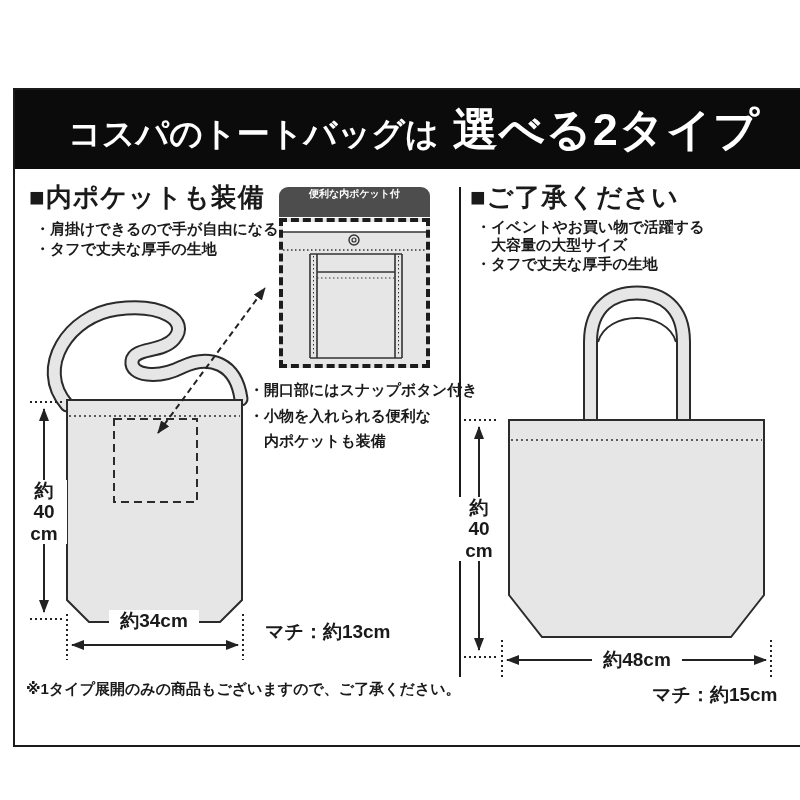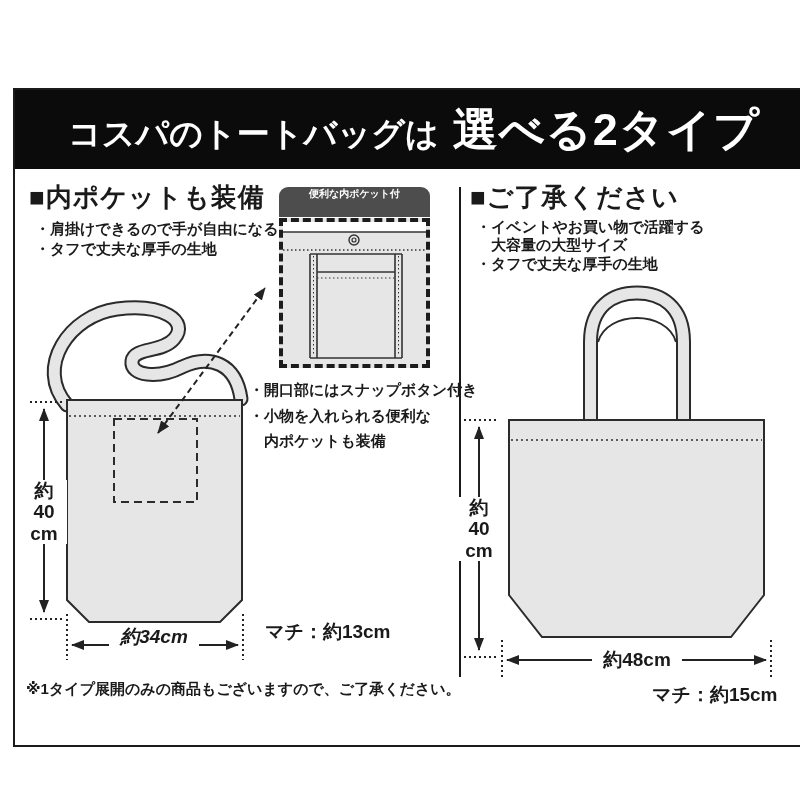--- a/index.html
+++ b/index.html
@@ -85,21 +85,21 @@
       <marker id="m2" markerUnits="userSpaceOnUse" markerWidth="13" markerHeight="11" refX="12" refY="5" orient="auto-start-reverse">
         <path d="M0 0 L13 5 L0 10 z" fill="#222"></path>
       </marker>
     </defs>
     <line x1="8" y1="153" x2="115" y2="8" stroke="#222" stroke-width="2" stroke-dasharray="6 4" marker-start="url(#m2)" marker-end="url(#m2)"></line>
   </svg>
 
   <div class="abs dim v" style="left:6px;top:390px;width:46px;">約
 40
 cm</div>
-  <div class="abs dim" style="left:94px;top:536px;width:90px;font-style:italic;">約34cm</div>
+  <div class="abs dim" style="left:94px;top:520px;width:90px;">約34cm</div>
   <div class="abs gusset" style="left:250px;top:529px;">マチ：約13cm</div>
 
   <div class="abs pocket-head">
     <span>便利な内ポケット付</span>
   </div>
   <div class="abs pocket-box">
     <svg width="143" height="142" viewBox="0 0 143 142">
       <rect x="0" y="0" width="143" height="10" fill="#ffffff"></rect>
       <line x1="0" y1="10" x2="143" y2="10" stroke="#333" stroke-width="1.6"></line>
       <g stroke="#333" fill="none">

